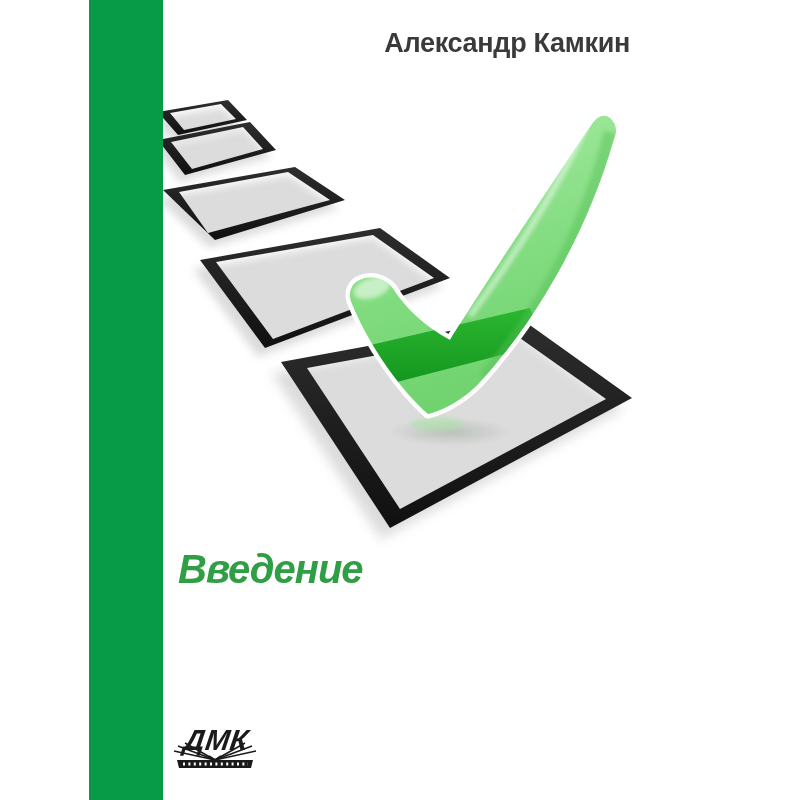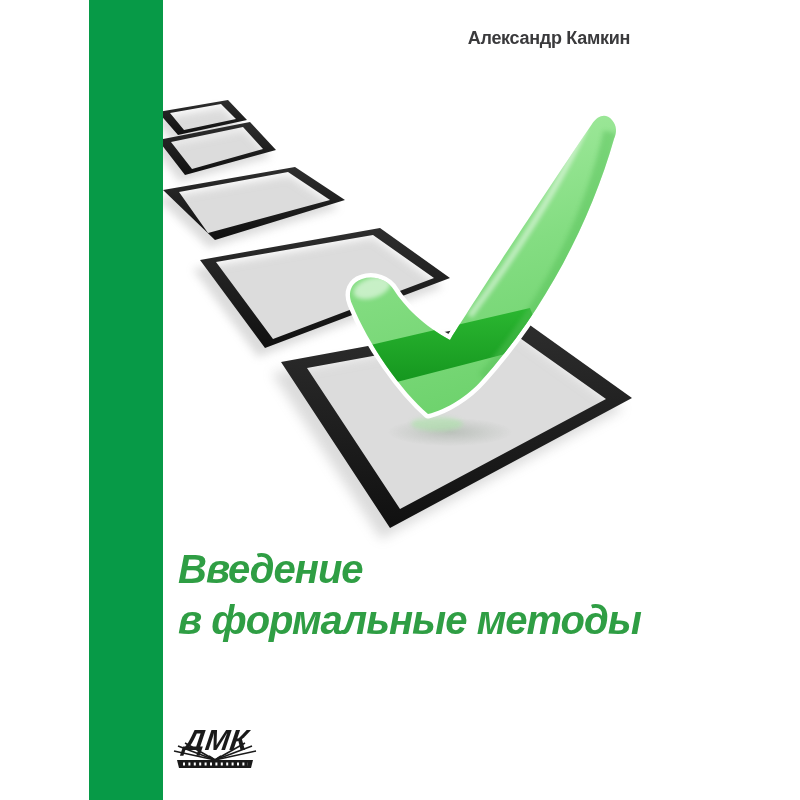--- a/index.html
+++ b/index.html
@@ -18,21 +18,21 @@
     font-family:"Liberation Sans","DejaVu Sans",sans-serif;
   }
   .book-cover{position:relative;width:800px;height:800px;background:var(--background);}
   .green-stripe{
     position:absolute;left:89px;top:0;width:74px;height:800px;
     background:var(--stripe-green);z-index:3;
   }
   .artwork{position:absolute;left:0;top:0;z-index:2;}
   .author{
     position:absolute;top:28px;right:170px;z-index:4;
-    font-size:18px;font-weight:700;letter-spacing:-0.3px;
+    font-size:27px;font-weight:700;letter-spacing:-0.3px;
     color:var(--author-gray);white-space:nowrap;
   }
   .title{
     position:absolute;left:178px;top:544px;z-index:4;
     font-size:40px;font-weight:700;line-height:51px;letter-spacing:-1px;
     color:var(--title-green);
   }
   .title .line{display:block;white-space:nowrap;font-style:italic;}
   .logo{position:absolute;left:171px;top:719px;z-index:4;}
   .logo text{
@@ -112,21 +112,20 @@
       </g>
     </g>
   </svg>
 
   <div class="green-stripe"></div>
 
   <div class="author">Александр Камкин</div>
 
   <div class="title">
     <span class="line">Введение</span>
-    <span class="line">в формальные методы</span>
   </div>
 
   <svg class="logo" width="90" height="56" viewBox="0 0 90 56">
     <g stroke="#1a1a1a" stroke-width="1.6" fill="none">
       <path d="M44,41 L3,32"></path>
         <path d="M44,41 L7,27"></path>
         <path d="M44,41 L14,24"></path>
       <path d="M44,41 L85,32"></path>
         <path d="M44,41 L81,27"></path>
         <path d="M44,41 L74,24"></path>

